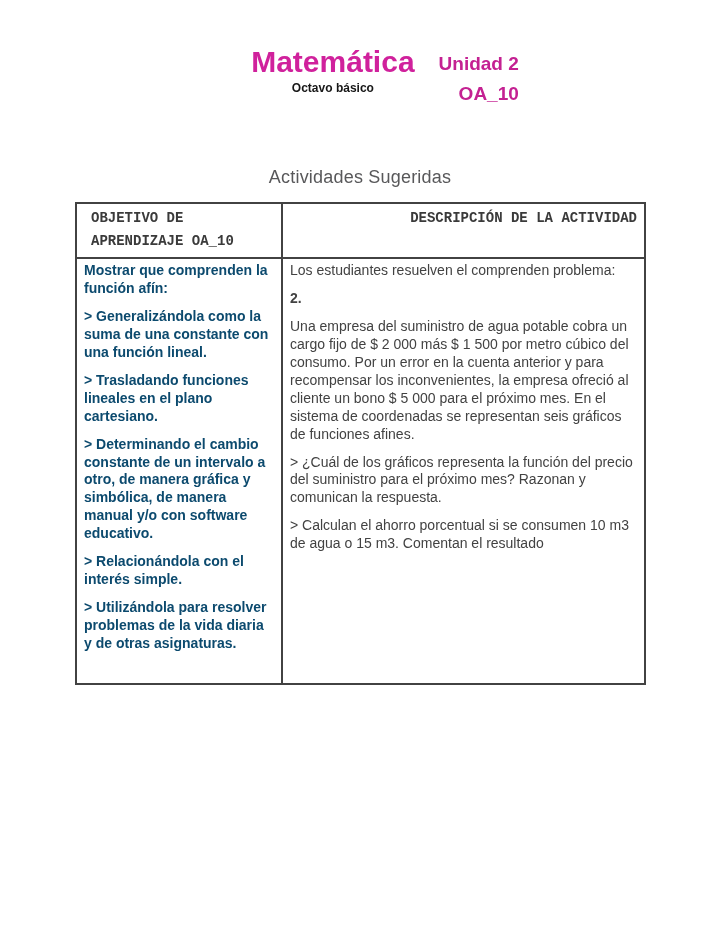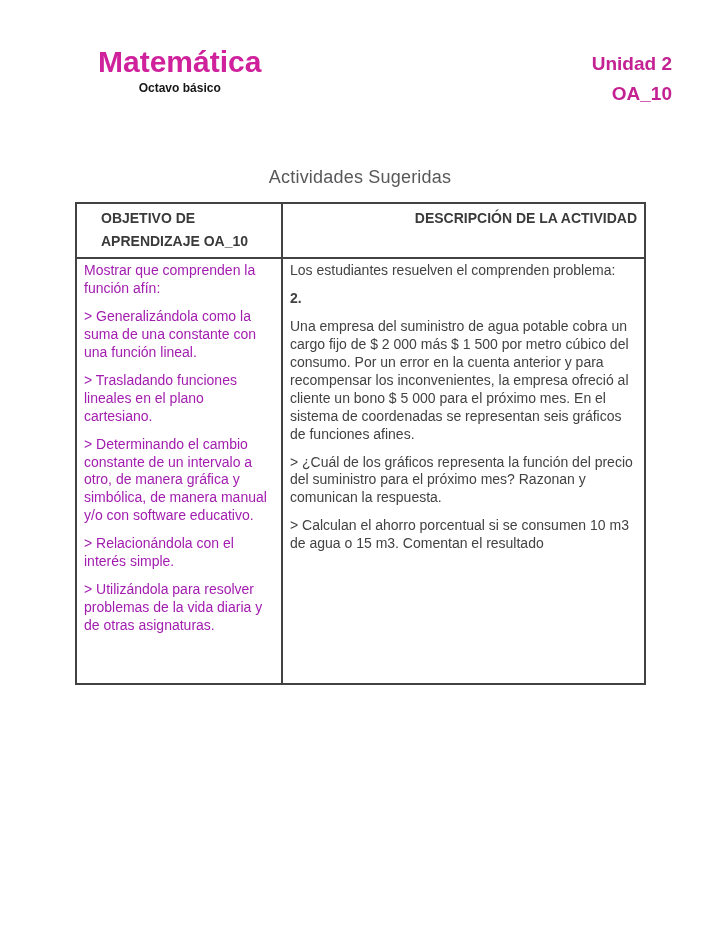--- a/index.html
+++ b/index.html
@@ -16,21 +16,21 @@
     color: #3f3f3f;
   }
   .page {
     width: 720px;
     height: 932px;
     background: #ffffff;
     position: relative;
   }
   .header {
     display: flex;
-    justify-content: space-between;
+    justify-content: center;
     align-items: flex-start;
     padding: 44px 48px 0 98px;
   }
   .header-left { text-align: center; }
   .course-title {
     margin: 0;
     font-size: 30px;
     font-weight: bold;
     line-height: 1.2;
     color: #d0219c;
@@ -69,34 +69,35 @@
   }
   .activities-table th,
   .activities-table td {
     border: 2px solid #424242;
     vertical-align: top;
     font-size: 14px;
   }
   .activities-table th {
     font-weight: bold;
     color: #3a3a3a;
-    padding: 3px 7px 5px 24px;
+    padding: 3px 7px 5px 14px;
     line-height: 1.62;
     height: 49px;
+    font-family: Liberation Mono, monospace;
   }
   th.col-obj { text-align: left; }
   th.col-act { text-align: right; }
   .activities-table td {
     padding: 3px 7px 8px 7px;
     line-height: 1.28;
     height: 426px;
   }
   td.objective-cell {
-    font-weight: normal;
-    color: #a21caf;
+    font-weight: bold;
+    color: #0c4a6e;
   }
   td.activity-cell { color: #424242; }
   .cell-par { margin: 0 0 10px 0; }
   .cell-par:last-child { margin-bottom: 0; }
   .bold { font-weight: bold; }
 </style>
 </head>
 <body>
 
 <div class="page">

